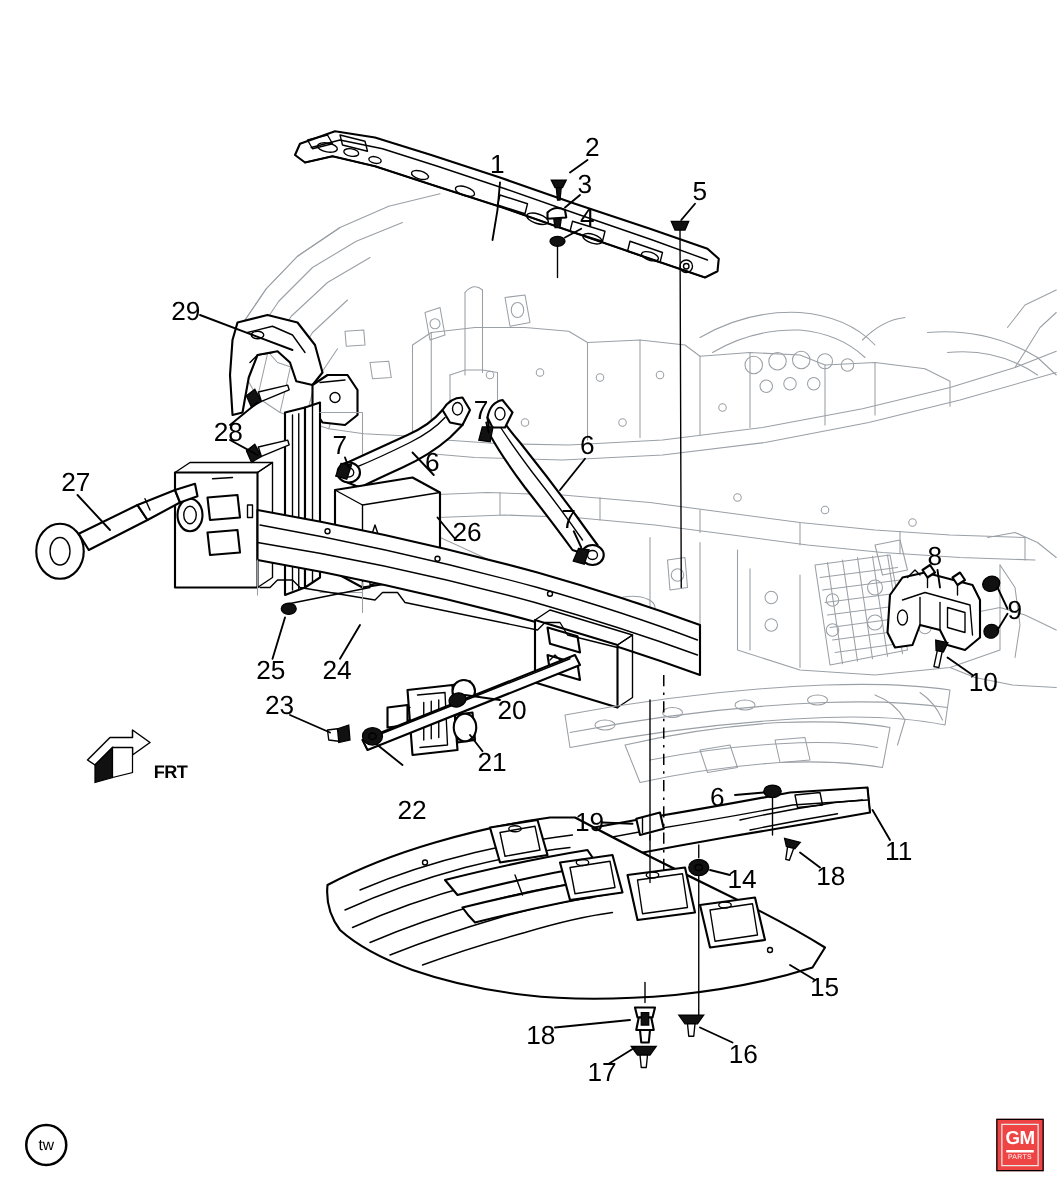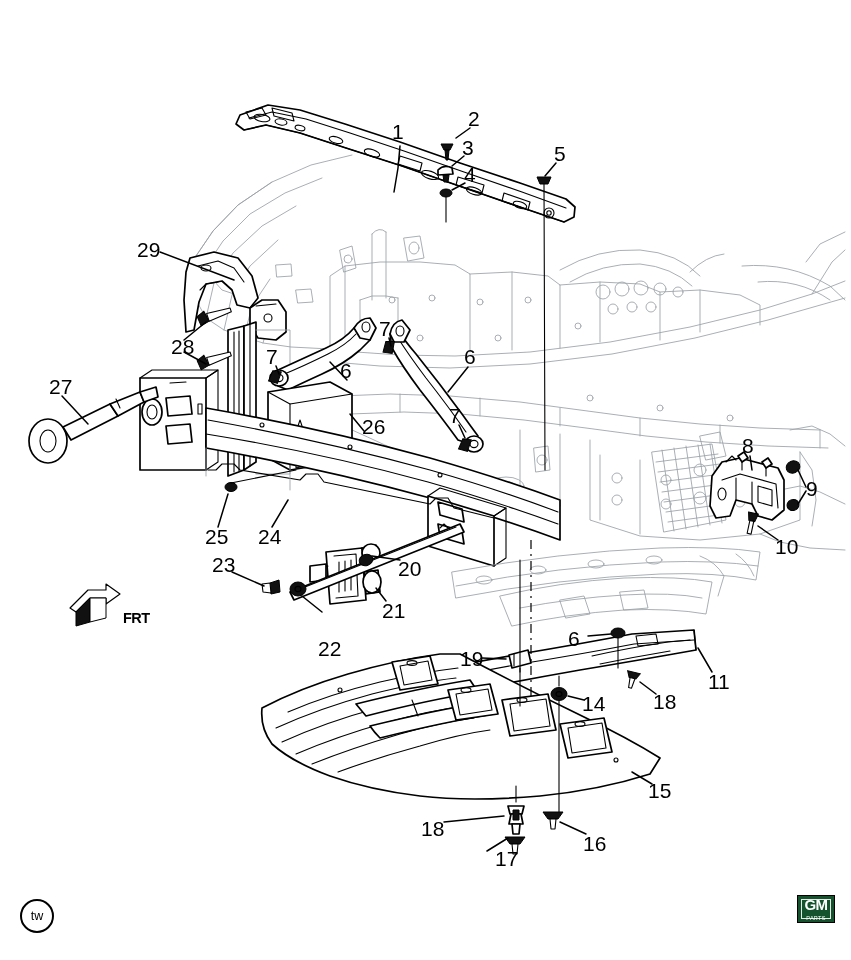--- a/index.html
+++ b/index.html
@@ -71,22 +71,22 @@
     align-items: center;
     justify-content: center;
     font-size: 12.5px;
     font-family: "Liberation Sans", sans-serif;
   }
 
   
   .gm-logo {
     position: absolute;
     left: 797px; top: 895px;
-    width: 38px; height: 28px;
-    background: #14532d;
+    width: 38px; height: 42px;
+    background: #ef4444;
     border: 1px solid #000;
     box-sizing: border-box;
     padding: 3px;
     display: flex;
     flex-direction: column;
     align-items: center;
     justify-content: center;
   }
   .gm-logo .gm-inner {
     width: 100%; height: 100%;
@@ -607,21 +607,21 @@
   <div class="callout" style="left:449px; top:405px;">7</div>
   <div class="callout" style="left:742px; top:435px;">8</div>
   <div class="callout" style="left:806px; top:478px;">9</div>
   <div class="callout" style="left:775px; top:536px;">10</div>
   <div class="callout" style="left:708px; top:671px;">11</div>
   <div class="callout" style="left:653px; top:691px;">18</div>
   <div class="callout" style="left:568px; top:628px;">6</div>
   <div class="callout" style="left:582px; top:693px;">14</div>
   <div class="callout" style="left:648px; top:780px;">15</div>
   <div class="callout" style="left:583px; top:833px;">16</div>
-  <div class="callout" style="left:495px; top:848px;">17</div>
+  <div class="callout" style="left:470px; top:848px;">17</div>
   <div class="callout" style="left:421px; top:818px;">18</div>
   <div class="callout" style="left:460px; top:648px;">19</div>
   <div class="callout" style="left:398px; top:558px;">20</div>
   <div class="callout" style="left:382px; top:600px;">21</div>
   <div class="callout" style="left:318px; top:638px;">22</div>
   <div class="callout" style="left:212px; top:554px;">23</div>
   <div class="callout" style="left:258px; top:526px;">24</div>
   <div class="callout" style="left:205px; top:526px;">25</div>
   <div class="callout" style="left:362px; top:416px;">26</div>
   <div class="callout" style="left:49px;  top:376px;">27</div>

